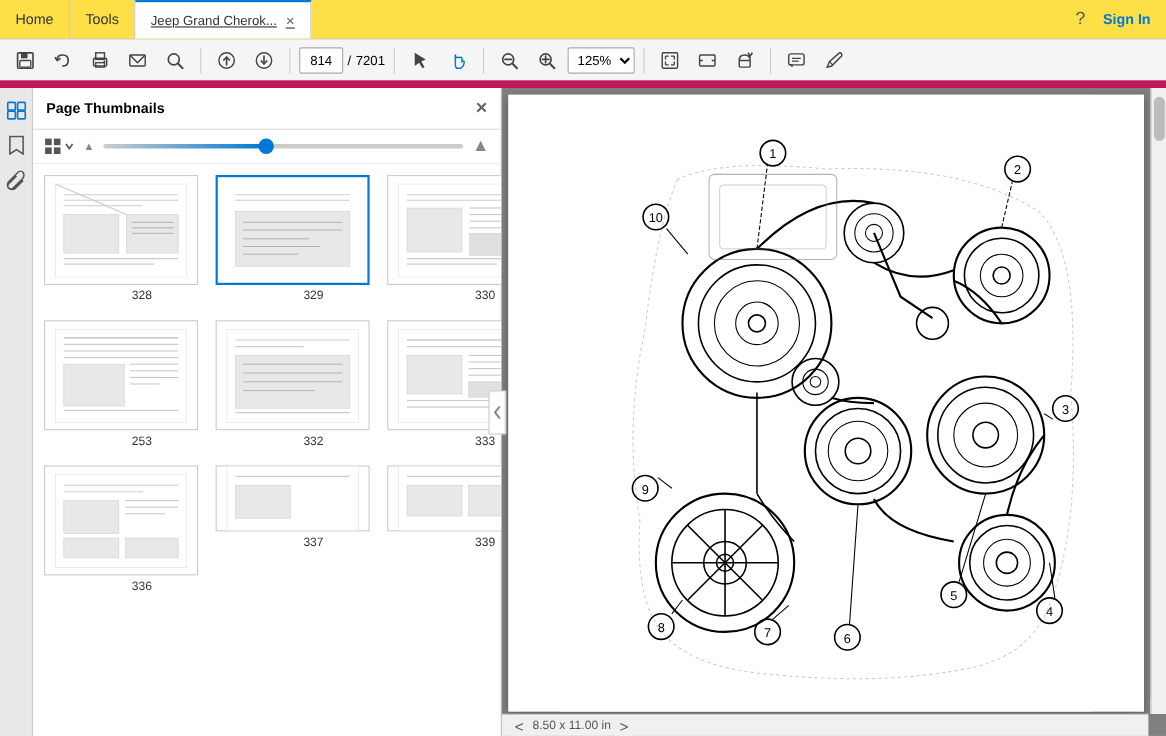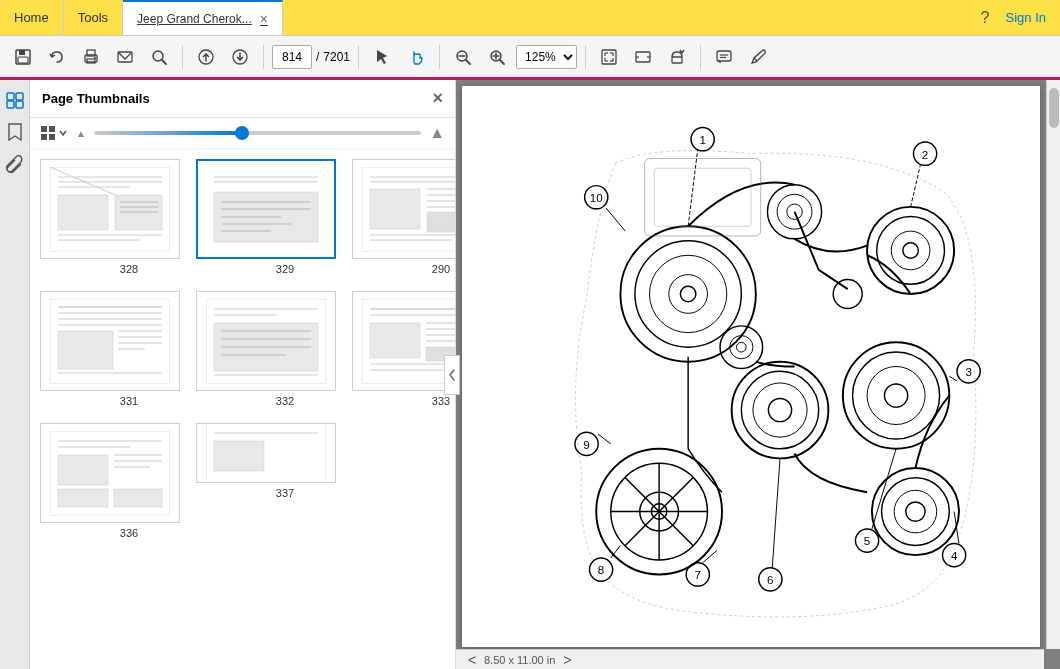--- a/index.html
+++ b/index.html
@@ -43,21 +43,21 @@
       gap: 16px;
       font-size: 13px;
       color: #333;
     }
 
     
     #toolbar {
       display: flex;
       align-items: center;
       background: #f5f5f5;
-      border-bottom: 3px solid #be185d;
+      border-bottom: 7px solid #be185d;
       height: 44px;
       padding: 0 8px;
       gap: 4px;
     }
     .toolbar-btn {
       width: 30px;
       height: 30px;
       display: flex;
       align-items: center;
       justify-content: center;
@@ -269,21 +269,21 @@
   </div>
   <div class="nav-tab">
     <span>Tools</span>
   </div>
   <div class="nav-tab doc-tab">
     <span style="overflow:hidden;text-overflow:ellipsis;white-space:nowrap;max-width:140px;">Jeep Grand Cherok...</span>
     <span class="close-btn">×</span>
   </div>
   <div class="nav-right">
     <span style="cursor:pointer;font-size:16px;color:#555;">?</span>
-    <span style="cursor:pointer;color:#0078d4;font-weight:normal;">Sign In</span>
+    <span style="cursor:pointer;color:#0078d4;font-weight:bold;">Sign In</span>
   </div>
 </div>
 
 <div id="toolbar">
   <button class="toolbar-btn" title="Save">
     <svg width="18" height="18" viewBox="0 0 18 18">
         <rect x="2" y="2" width="14" height="14" rx="1" fill="none" stroke="#444" stroke-width="1.5"></rect>
         <rect x="5" y="2" width="6" height="5" fill="#444"></rect>
         <rect x="4" y="9" width="10" height="6" rx="1" fill="none" stroke="#444" stroke-width="1.2"></rect>
       </svg>
@@ -509,40 +509,40 @@
             <rect x="8" y="22" width="50" height="40" fill="#e8e8e8" stroke="#ccc" stroke-width="0.5"></rect>
             <line x1="65" y1="22" x2="112" y2="22" stroke="#bbb" stroke-width="0.8"></line>
             <line x1="65" y1="28" x2="112" y2="28" stroke="#bbb" stroke-width="0.8"></line>
             <line x1="65" y1="34" x2="112" y2="34" stroke="#bbb" stroke-width="0.8"></line>
             <line x1="65" y1="40" x2="112" y2="40" stroke="#bbb" stroke-width="0.8"></line>
             <rect x="65" y="45" width="47" height="20" fill="#e0e0e0" stroke="#ccc" stroke-width="0.5"></rect>
             <line x1="8" y1="68" x2="112" y2="68" stroke="#ccc" stroke-width="1"></line>
             <line x1="8" y1="73" x2="90" y2="73" stroke="#ccc" stroke-width="1"></line>
           </svg>
         </div>
-        <span class="thumb-label">290</span>
+        <span class="thumb-label">330</span>
       </div>
 
       <div class="thumb-item">
         <div class="thumb-img">
           <svg width="120" height="85" viewBox="0 0 120 85">
             <rect width="120" height="85" fill="#fff" stroke="#ddd"></rect>
             <line x1="8" y1="8" x2="112" y2="8" stroke="#ccc" stroke-width="1.5"></line>
             <line x1="8" y1="14" x2="112" y2="14" stroke="#ccc" stroke-width="1"></line>
             <line x1="8" y1="20" x2="112" y2="20" stroke="#ccc" stroke-width="1"></line>
             <line x1="8" y1="26" x2="112" y2="26" stroke="#ccc" stroke-width="1"></line>
             <rect x="8" y="32" width="55" height="38" fill="#e8e8e8" stroke="#ccc" stroke-width="0.5"></rect>
             <line x1="68" y1="32" x2="112" y2="32" stroke="#bbb" stroke-width="0.8"></line>
             <line x1="68" y1="38" x2="112" y2="38" stroke="#bbb" stroke-width="0.8"></line>
             <line x1="68" y1="44" x2="112" y2="44" stroke="#bbb" stroke-width="0.8"></line>
             <line x1="68" y1="50" x2="95" y2="50" stroke="#bbb" stroke-width="0.8"></line>
             <line x1="8" y1="74" x2="112" y2="74" stroke="#ccc" stroke-width="1"></line>
           </svg>
         </div>
-        <span class="thumb-label">331</span>
+        <span class="thumb-label">253</span>
       </div>
 
       <div class="thumb-item">
         <div class="thumb-img">
           <svg width="120" height="85" viewBox="0 0 120 85">
             <rect width="120" height="85" fill="#fff" stroke="#ddd"></rect>
             <line x1="8" y1="10" x2="112" y2="10" stroke="#ccc" stroke-width="1"></line>
             <line x1="8" y1="16" x2="70" y2="16" stroke="#ccc" stroke-width="1"></line>
             <rect x="8" y="24" width="104" height="48" fill="#e8e8e8" stroke="#ccc" stroke-width="0.5"></rect>
             <line x1="15" y1="32" x2="105" y2="32" stroke="#aaa" stroke-width="0.8"></line>
@@ -596,20 +596,31 @@
       <div class="thumb-item">
         <div class="thumb-img" style="height:60px;">
           <svg width="120" height="60" viewBox="0 0 120 60">
             <rect width="120" height="60" fill="#fff" stroke="#ddd"></rect>
             <line x1="8" y1="10" x2="112" y2="10" stroke="#ccc" stroke-width="1"></line>
             <rect x="8" y="18" width="50" height="30" fill="#e8e8e8" stroke="#ccc" stroke-width="0.5"></rect>
           </svg>
         </div>
         <span class="thumb-label">337</span>
       </div>
+      <div class="thumb-item">
+        <div class="thumb-img" style="height:60px;">
+          <svg width="120" height="60" viewBox="0 0 120 60">
+            <rect width="120" height="60" fill="#fff" stroke="#ddd"></rect>
+            <line x1="8" y1="10" x2="112" y2="10" stroke="#ccc" stroke-width="1"></line>
+            <rect x="8" y="18" width="50" height="28" fill="#e8e8e8" stroke="#ccc" stroke-width="0.5"></rect>
+            <rect x="64" y="18" width="48" height="28" fill="#e8e8e8" stroke="#ccc" stroke-width="0.5"></rect>
+          </svg>
+        </div>
+        <span class="thumb-label">339</span>
+      </div>
     </div>
   </div>
 
   <div style="position:relative;width:0;overflow:visible;z-index:10;">
     <div style="position:absolute;top:50%;transform:translateY(-50%);left:-12px;background:#fff;border:1px solid #ccc;width:16px;height:40px;display:flex;align-items:center;justify-content:center;cursor:pointer;">
       <svg width="8" height="14" viewBox="0 0 8 14">
           <polyline points="6,2 2,7 6,12" fill="none" stroke="#666" stroke-width="1.5" stroke-linecap="round"></polyline>
         </svg>
     </div>
   </div>

